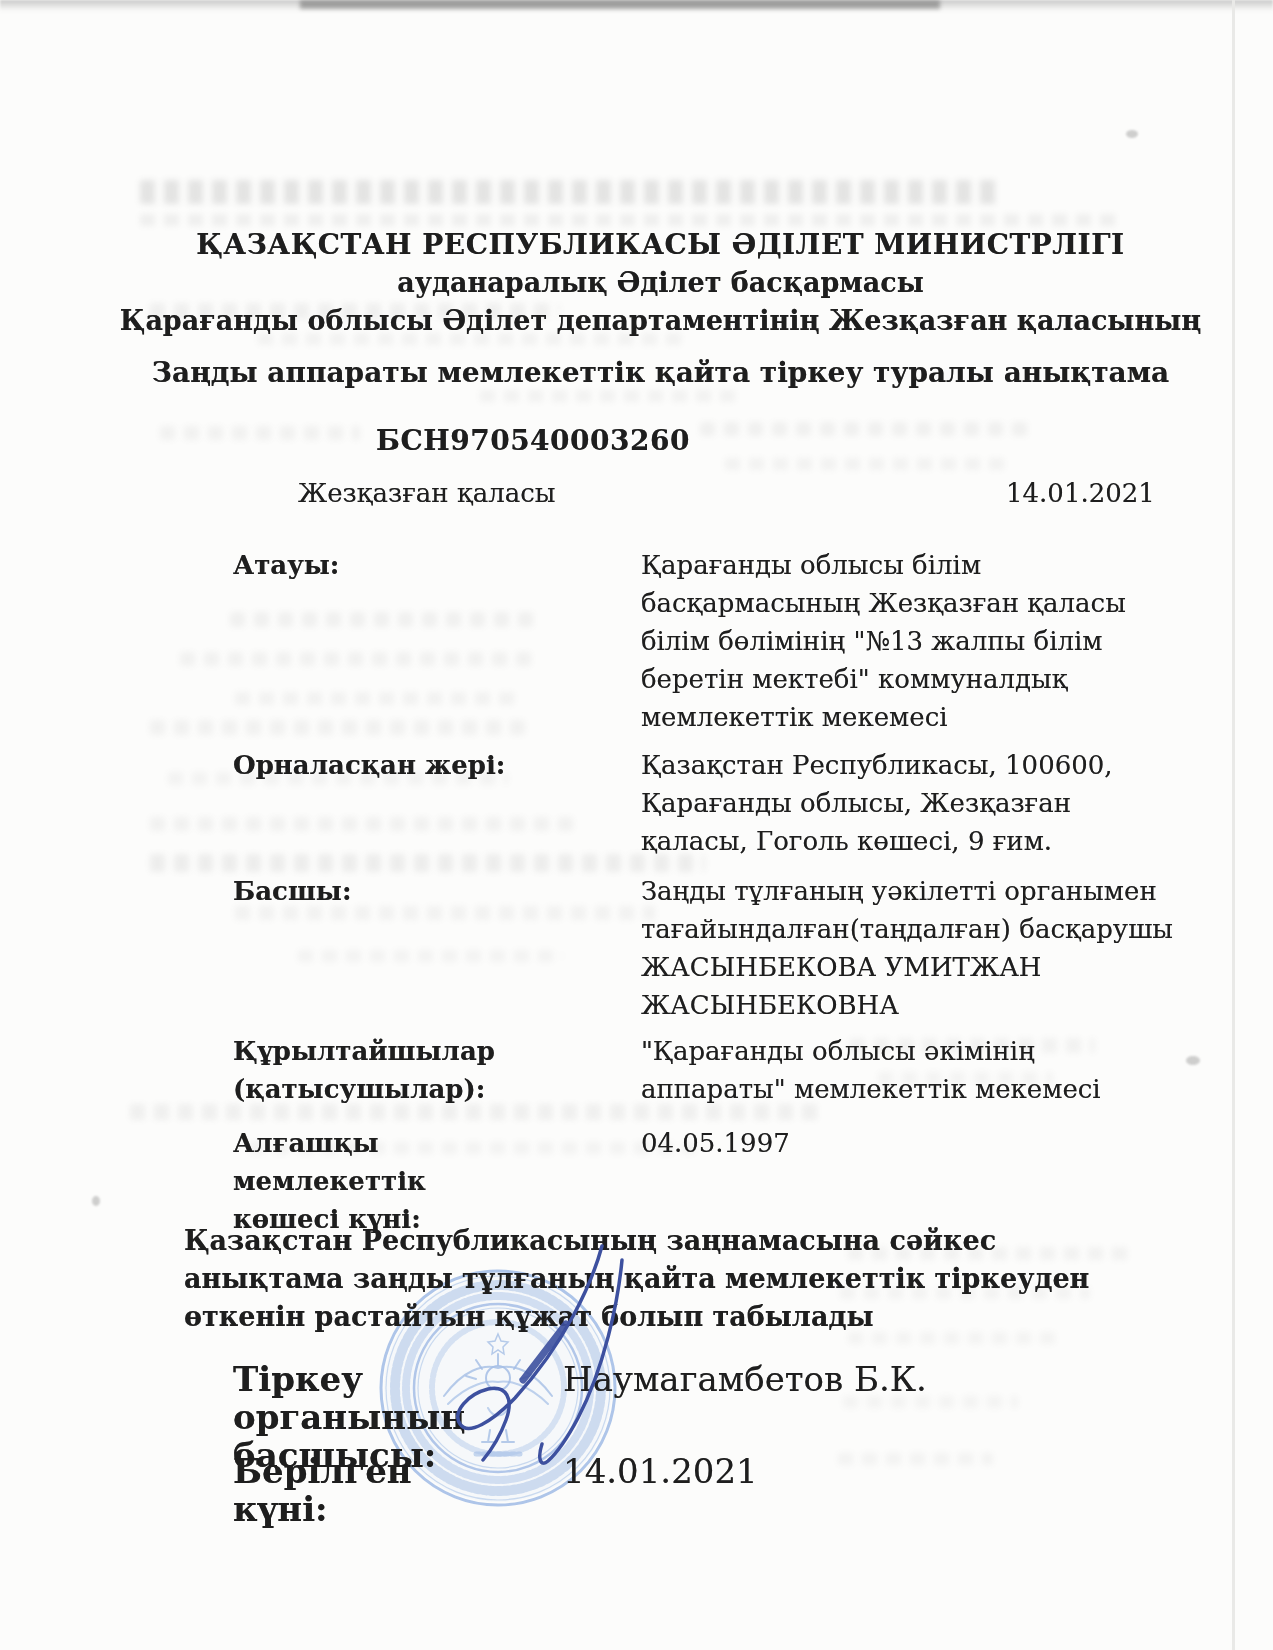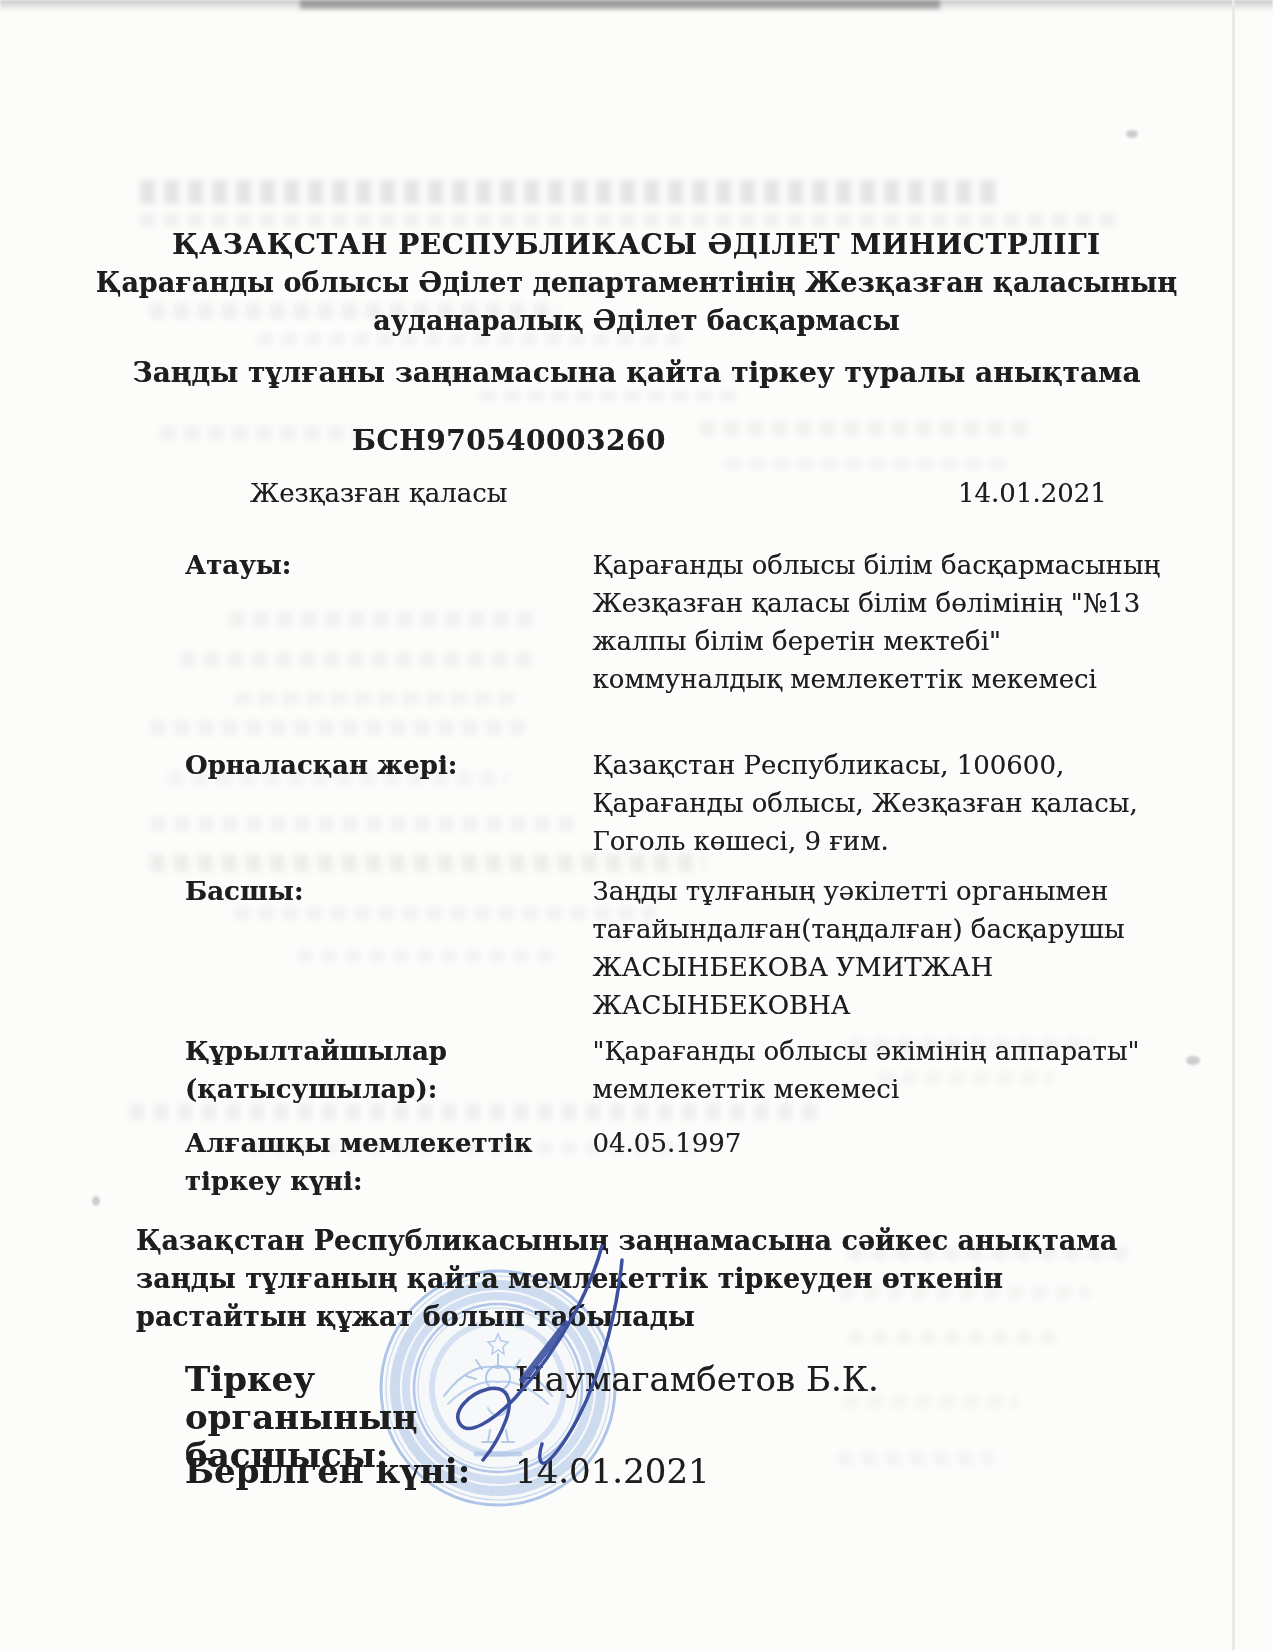--- a/index.html
+++ b/index.html
@@ -7,21 +7,21 @@
   .page{
     position:relative;
     width:1273px;height:1650px;
     background:#fcfcfb;
     font-family:"DejaVu Serif","Liberation Serif",serif;
     color:#1e1e1e;
     overflow:hidden;
   }
   
   .page *{box-sizing:border-box;}
-  .txt{ text-shadow:0 0 0.6px rgba(20,20,20,.55); }
+  .txt{ text-shadow:0 0 0.6px rgba(20,20,20,.55);padding-left:48px; }
 
   .header{
     position:absolute;top:226px;left:0;width:1273px;
     text-align:center;line-height:38px;z-index:2;
   }
   .header .h1{font-size:28px;font-weight:bold;letter-spacing:.5px;}
   .header .h2{font-size:27px;font-weight:bold;}
 
   .doc-title{
     position:absolute;top:356px;left:0;width:1273px;
@@ -142,25 +142,25 @@
   <svg class="sig-svg" width="280" height="250" viewBox="0 0 280 250">
     <g fill="none" stroke-linecap="round" stroke-linejoin="round" stroke="#3d509f">
       <path d="M222 18 C212 55 185 115 135 170 C112 194 88 208 80 196 C72 184 88 166 108 161 C126 157 134 170 126 192 C119 211 108 226 103 232" stroke-width="3.5"></path>
       <path d="M242 32 C238 75 224 140 198 190 C189 207 178 224 168 233 C161 239 157 232 162 216" stroke-width="3.5"></path>
       <path d="M143 152 L186 96" stroke-width="7" opacity=".9"></path>
     </g>
   </svg>
 
   <div class="header">
     <div class="h1 txt">ҚАЗАҚСТАН РЕСПУБЛИКАСЫ ӘДІЛЕТ МИНИСТРЛІГІ</div>
+    <div class="h2 txt">ауданаралық Әділет басқармасы</div>
     <div class="h2 txt">Қарағанды облысы Әділет департаментінің Жезқазған қаласының</div>
-    <div class="h2 txt">ауданаралық Әділет басқармасы</div>
   </div>
 
-  <div class="doc-title txt">Заңды тұлғаны заңнамасына қайта тіркеу туралы анықтама</div>
+  <div class="doc-title txt">Заңды аппараты мемлекеттік қайта тіркеу туралы анықтама</div>
   <div class="bin txt">БСН970540003260</div>
 
   <div class="city txt">Жезқазған қаласы</div>
   <div class="date-top txt">14.01.2021</div>
 
   <div class="row" style="top:546px">
     <div class="label txt">Атауы:</div>
     <div class="value txt">Қарағанды облысы білім басқармасының Жезқазған қаласы білім бөлімінің "№13 жалпы білім беретін мектебі" коммуналдық мемлекеттік мекемесі</div>
   </div>
   <div class="row" style="top:746px">
@@ -169,21 +169,21 @@
   </div>
   <div class="row" style="top:1032px">
     <div class="label txt">Құрылтайшылар (қатысушылар):</div>
     <div class="value txt">"Қарағанды облысы әкімінің аппараты" мемлекеттік мекемесі</div>
   </div>
   <div class="row" style="top:872px">
     <div class="label txt">Басшы:</div>
     <div class="value txt">Заңды тұлғаның уәкілетті органымен тағайындалған(таңдалған) басқарушы ЖАСЫНБЕКОВА УМИТЖАН ЖАСЫНБЕКОВНА</div>
   </div>
   <div class="row" style="top:1124px">
-    <div class="label txt">Алғашқы мемлекеттік тіркеу күні:</div>
+    <div class="label txt">Алғашқы мемлекеттік көшесі күні:</div>
     <div class="value txt">04.05.1997</div>
   </div>
 
   <div class="statement txt">Қазақстан Республикасының заңнамасына сәйкес анықтама заңды тұлғаның қайта мемлекеттік тіркеуден өткенін растайтын құжат болып табылады</div>
 
   <div class="sign-row" style="top:1360px">
     <div class="label txt">Тіркеу органының басшысы:</div>
     <div class="value txt">Наумагамбетов Б.К.</div>
   </div>
   <div class="sign-row" style="top:1452px">

